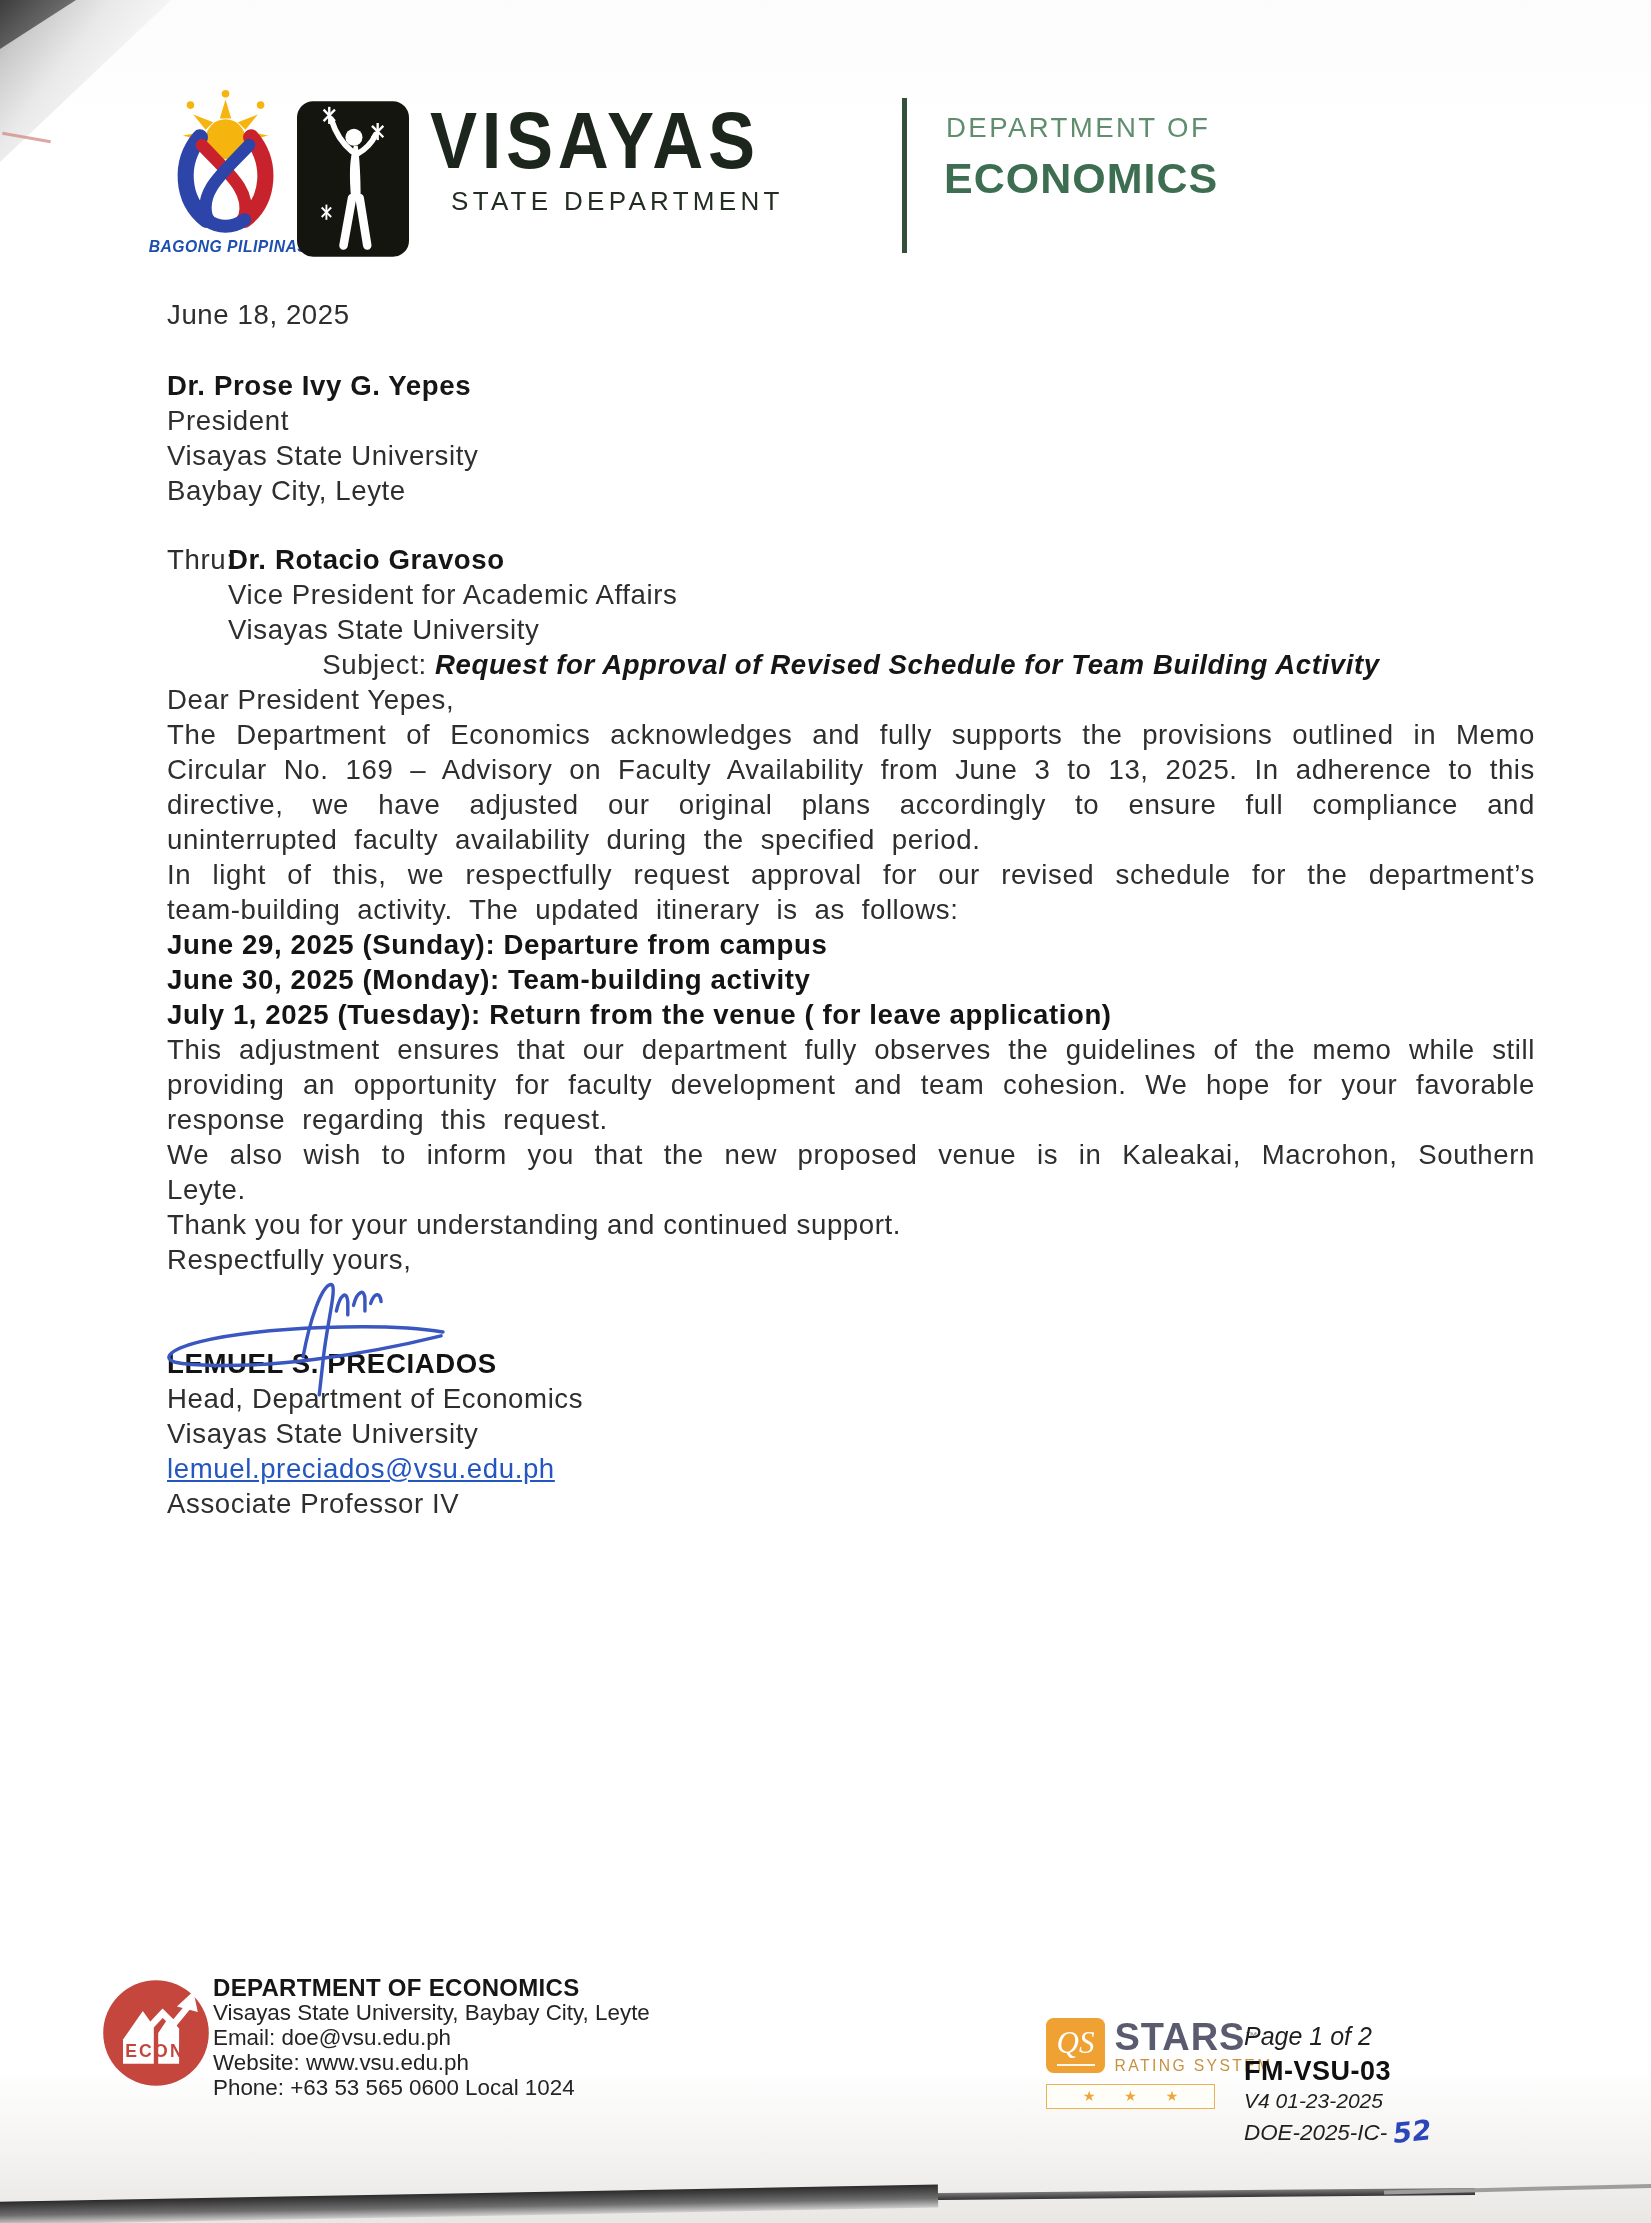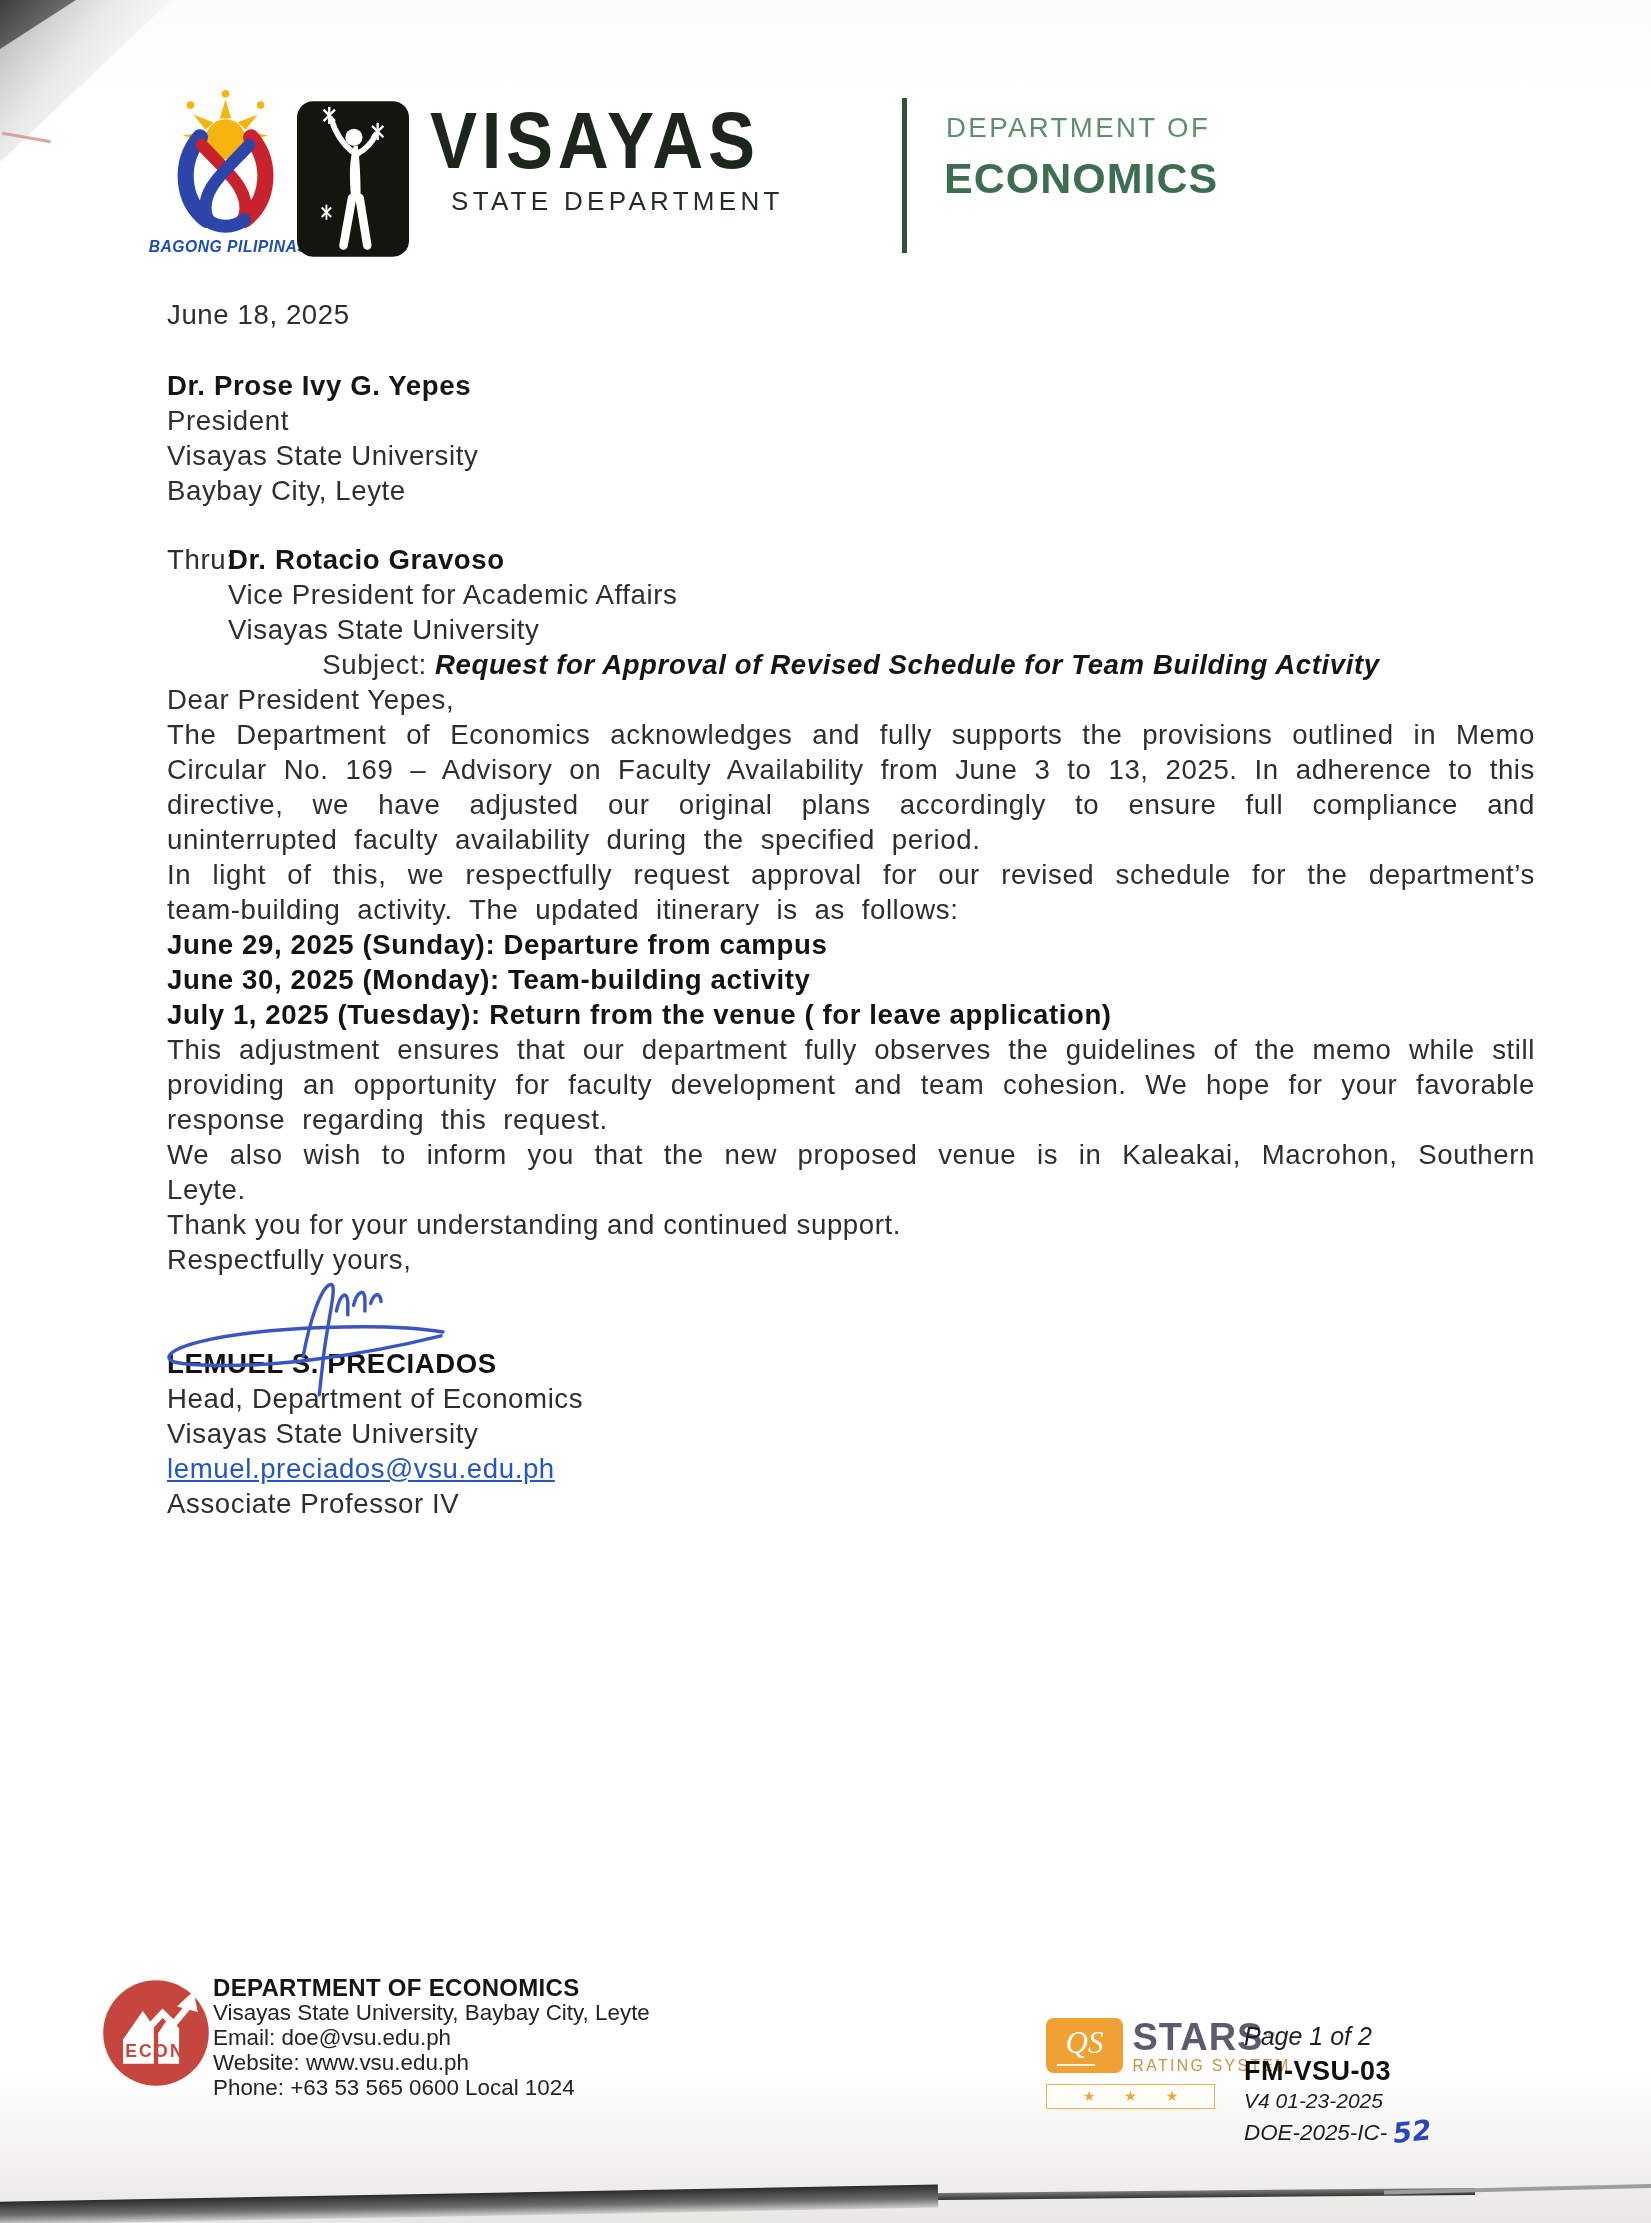--- a/index.html
+++ b/index.html
@@ -62,21 +62,21 @@
   .sig-wrap{position:relative;height:69px;}
   .sig-ink{position:absolute;left:-19px;top:-5.7px;width:333px;height:143px;pointer-events:none;}
   .signer-name{font-weight:bold;color:#131313;}
   .signer-email{color:#2456c0;text-decoration:underline;}
   
   .ftr-econ{position:absolute;left:101px;top:1978px;width:110px;height:110px;}
   .ftr-text{position:absolute;left:213px;top:1975px;font-size:22.4px;line-height:25px;color:#242424;}
   .ftr-text .dept{font-weight:bold;font-size:24px;letter-spacing:0.3px;color:#161616;}
   .qs{position:absolute;left:1046px;top:2018px;}
   .qs-top{display:flex;align-items:flex-start;}
-  .qs-square{width:77px;height:55px;background:#efa233;border-radius:7.6px;position:relative;
+  .qs-square{width:59px;height:55px;background:#efa233;border-radius:7.6px;position:relative;
     display:flex;align-items:center;justify-content:center;}
   .qs-square .qs-g{font-family:"Liberation Serif",serif;font-style:italic;font-size:31px;color:#fff;
     margin-top:-5.7px;}
   .qs-underline{position:absolute;bottom:6.7px;left:10.5px;width:38px;height:1.9px;background:#ffffff;opacity:.9;}
   .qs-words{margin-left:9.5px;}
   .qs-stars-word{font-size:38px;font-weight:bold;color:#5b5b70;letter-spacing:1px;line-height:38px;}
   .qs-tm{font-size:12.4px;color:#9a9aa5;vertical-align:top;}
   .qs-rating{font-size:15.7px;color:#c8913f;letter-spacing:2.4px;margin-top:1px;}
   .qs-bar{margin-top:8.6px;width:167px;height:23px;border:1.9px solid #eab257;background:#fffdf8;
     display:flex;align-items:center;justify-content:center;gap:28.5px;color:#eda63a;font-size:14.3px;}

